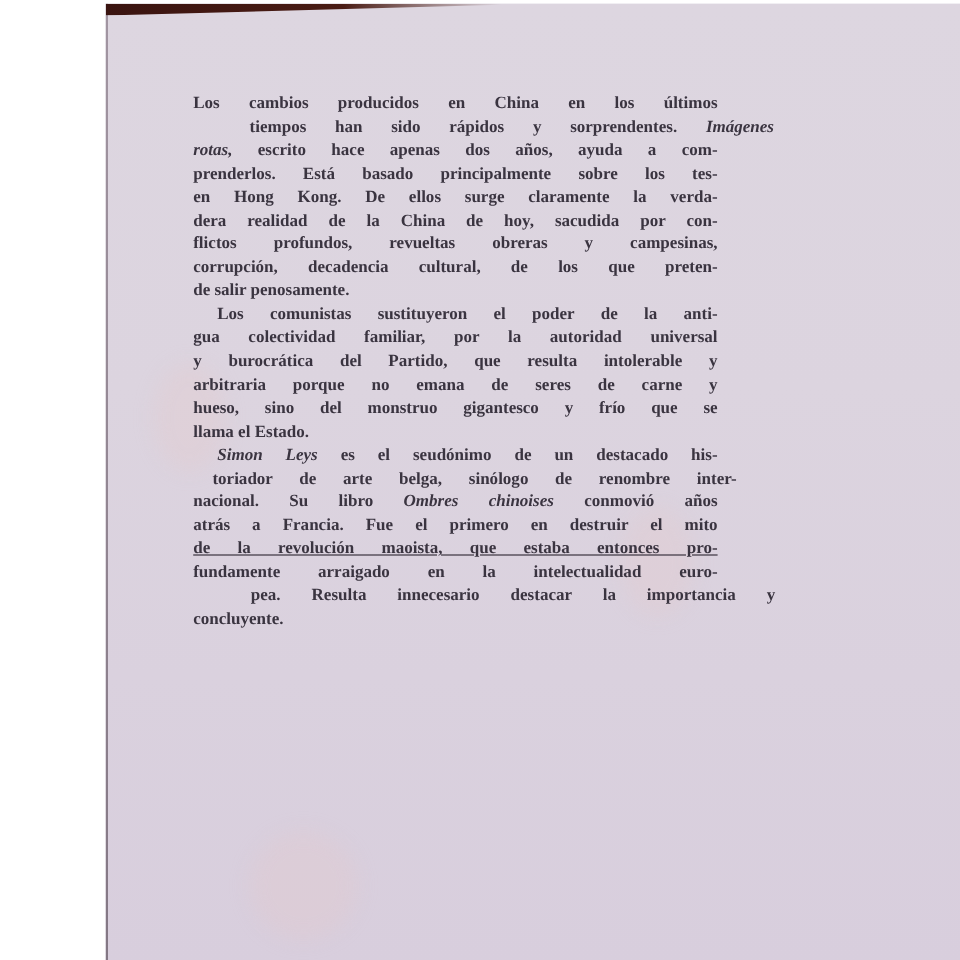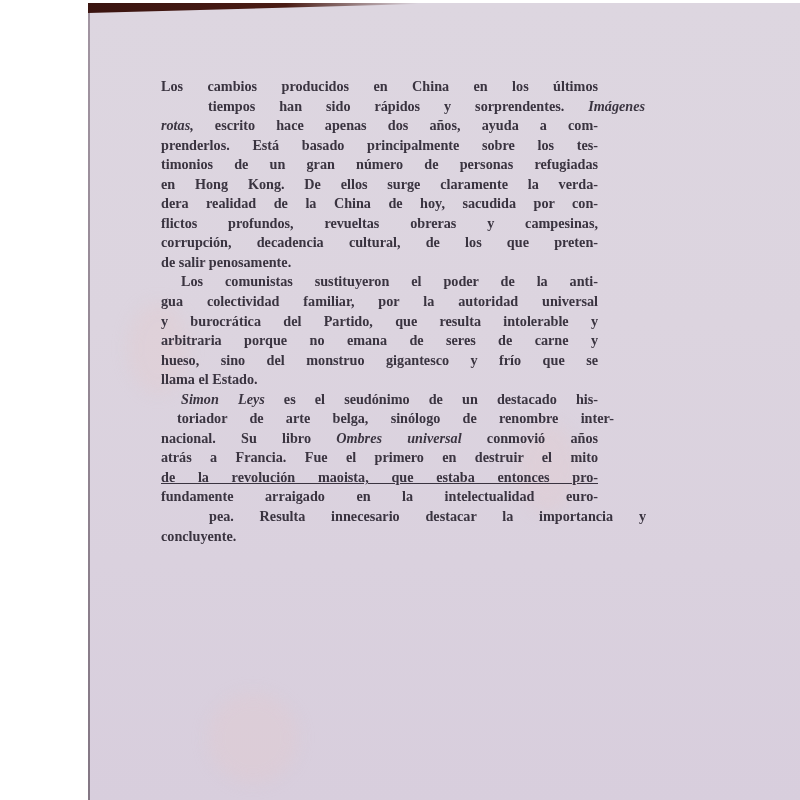--- a/index.html
+++ b/index.html
@@ -45,39 +45,38 @@
   <div class="stain" style="left:40px;top:300px;"></div>
   <div class="stain" style="left:430px;top:420px;"></div>
   <div class="stain" style="left:120px;top:690px;width:90px;"></div>
 
   <div class="text" id="text-body">
       <div>
         <div class="ln"><span style="white-space: nowrap; display: inline-block; word-spacing: 20.8504px;"><span>Los cambios producidos en China en los últimos</span></span></div>
         <div class="ln"><span style="white-space: nowrap; display: inline-block; word-spacing: 20.388px; margin-left: 47px;"><span>tiempos han sido rápidos y sorprendentes. </span><em>Imágenes</em></span></div>
         <div class="ln"><span style="white-space: nowrap; display: inline-block; word-spacing: 17.5781px;"><em>rotas,</em><span> escrito hace apenas dos años, ayuda a com-</span></span></div>
         <div class="ln"><span style="white-space: nowrap; display: inline-block; word-spacing: 19.1224px;"><span>prenderlos. Está basado principalmente sobre los tes-</span></span></div>
-        <div class="ln"><span style="white-space: nowrap; display: inline-block; word-spacing: 17.6272px;"><span>timonios de un gran número de personas refugiadas</span></span></div>
         <div class="ln"><span style="white-space: nowrap; display: inline-block; word-spacing: 16.2539px;"><span>en Hong Kong. De ellos surge claramente la verda-</span></span></div>
         <div class="ln"><span style="white-space: nowrap; display: inline-block; word-spacing: 13.9271px;"><span>dera realidad de la China de hoy, sacudida por con-</span></span></div>
         <div class="ln"><span style="white-space: nowrap; display: inline-block; word-spacing: 27.2594px;"><span>flictos profundos, revueltas obreras y campesinas,</span></span></div>
         <div class="ln"><span style="white-space: nowrap; display: inline-block; word-spacing: 21.6458px;"><span>corrupción, decadencia cultural, de los que preten-</span></span></div>
         <div class="ln"><span style="white-space: nowrap; display: inline-block;"><span>de salir penosamente.</span></span></div>
       </div>
       <div>
         <div class="ln indent"><span style="white-space: nowrap; display: inline-block; word-spacing: 18.3728px;"><span>Los comunistas sustituyeron el poder de la anti-</span></span></div>
         <div class="ln"><span style="white-space: nowrap; display: inline-block; word-spacing: 20.349px;"><span>gua colectividad familiar, por la autoridad universal</span></span></div>
         <div class="ln"><span style="white-space: nowrap; display: inline-block; word-spacing: 18.7054px;"><span>y burocrática del Partido, que resulta intolerable y</span></span></div>
         <div class="ln"><span style="white-space: nowrap; display: inline-block; word-spacing: 18.8301px;"><span>arbitraria porque no emana de seres de carne y</span></span></div>
         <div class="ln"><span style="white-space: nowrap; display: inline-block; word-spacing: 17.9219px;"><span>hueso, sino del monstruo gigantesco y frío que se</span></span></div>
         <div class="ln"><span style="white-space: nowrap; display: inline-block;"><span>llama el Estado.</span></span></div>
       </div>
       <div>
         <div class="ln indent"><span style="white-space: nowrap; display: inline-block; word-spacing: 15.5664px;"><em>Simon Leys</em><span> es el seudónimo de un destacado his-</span></span></div>
         <div class="ln"><span style="white-space: nowrap; display: inline-block; word-spacing: 18.7076px; margin-left: 16px;"><span>toriador de arte belga, sinólogo de renombre inter-</span></span></div>
-        <div class="ln"><span style="white-space: nowrap; display: inline-block; word-spacing: 21.7005px;"><span>nacional. Su libro </span><em>Ombres universal</em><span> conmovió años</span></span></div>
+        <div class="ln"><span style="white-space: nowrap; display: inline-block; word-spacing: 21.7005px;"><span>nacional. Su libro </span><em>Ombres chinoises</em><span> conmovió años</span></span></div>
         <div class="ln"><span style="white-space: nowrap; display: inline-block; word-spacing: 14.816px;"><span>atrás a Francia. Fue el primero en destruir el mito</span></span></div>
         <div class="ln"><span style="white-space: nowrap; display: inline-block; word-spacing: 19.1518px; text-decoration: underline;"><span>de la revolución maoista, que estaba entonces pro-</span></span></div>
         <div class="ln"><span style="white-space: nowrap; display: inline-block; word-spacing: 27.9438px;"><span>fundamente arraigado en la intelectualidad euro-</span></span></div>
         <div class="ln"><span style="white-space: nowrap; display: inline-block; word-spacing: 22.2396px; margin-left: 48px;"><span>pea. Resulta innecesario destacar la importancia y</span></span></div>
         <div class="ln"><span style="white-space: nowrap; display: inline-block;"><span>concluyente.</span></span></div>
       </div>
     </div>
 </div>
 
 </body></html>

